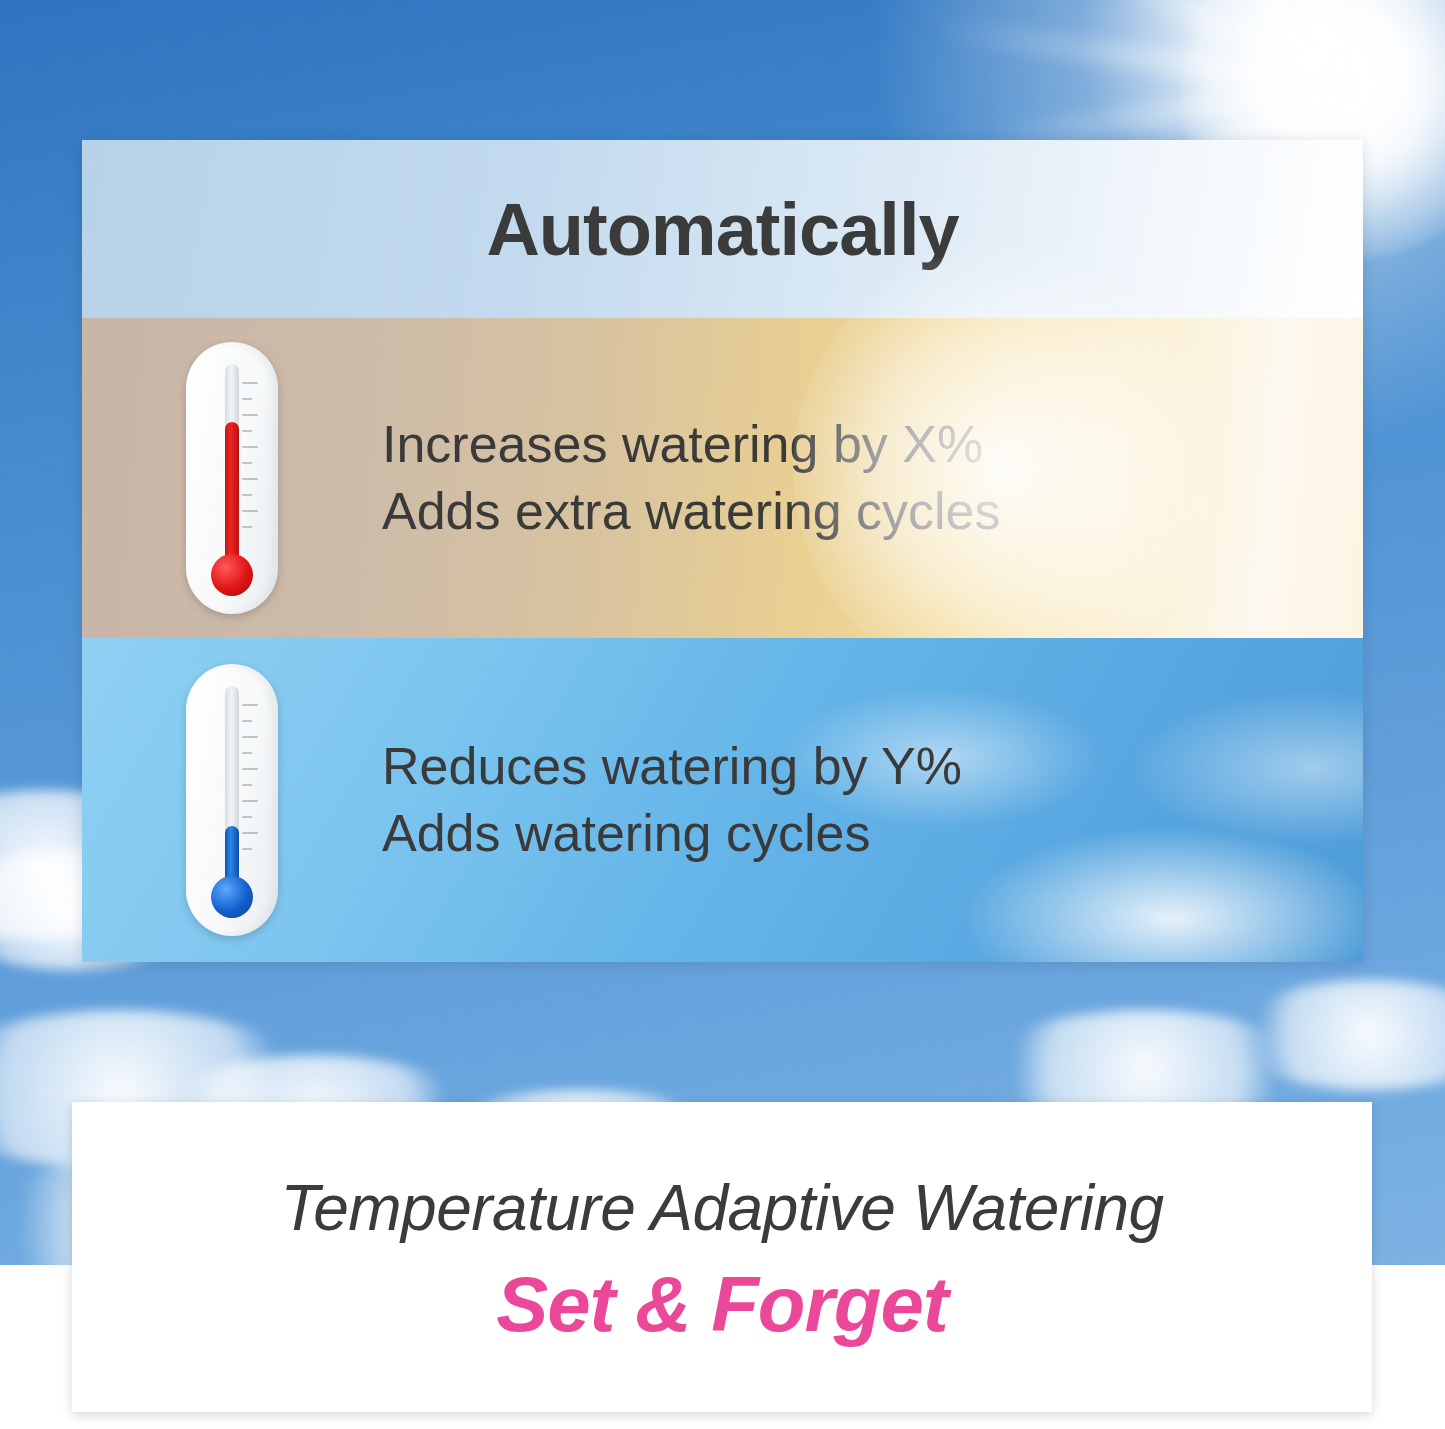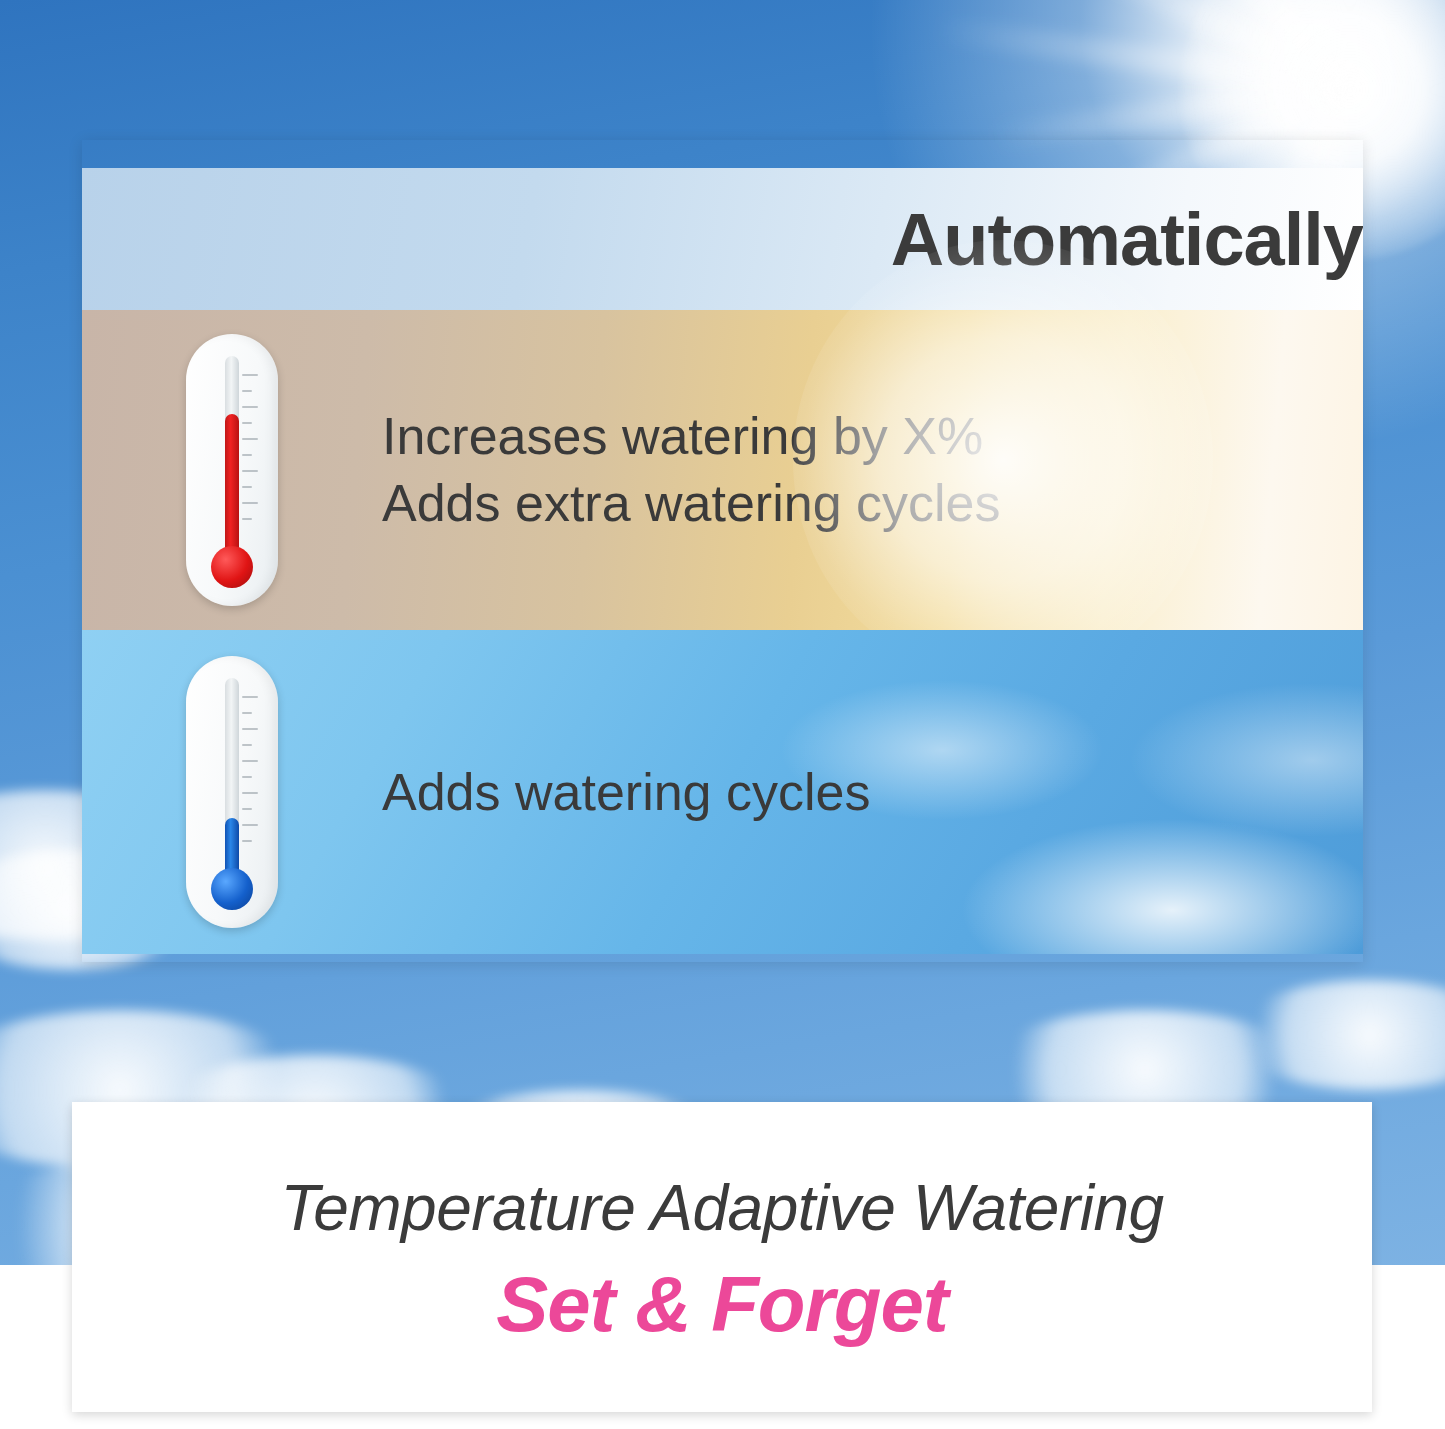--- a/index.html
+++ b/index.html
@@ -66,26 +66,25 @@
     position: absolute;
     left: 82px;
     top: 140px;
     width: 1281px;
     height: 822px;
     overflow: hidden;
     box-shadow: 0 2px 14px rgba(0,0,0,0.12);
   }
   .card-header {
     position: relative;
-    height: 142px;
+    height: 178px;
     background: linear-gradient(100deg, #b8d2ea 0%, #c3daee 35%, #dbe9f5 62%, #f4f8fc 85%, #ffffff 100%);
     display: flex;
     align-items: center;
-    justify-content: flex-end;
-    margin-top: 28px;
+    justify-content: center;
   }
   .card-header .title {
     font-size: 74px;
     font-weight: bold;
     color: #3b3b3b;
     letter-spacing: -1px;
   }
 
   .row {
     position: relative;
@@ -310,20 +309,21 @@
               <i></i>
               <i></i>
               <i></i>
               <i></i>
               <i></i>
               <i></i>
           </div>
         </div>
       </div>
       <div class="row-text">
+        <div class="line">Reduces watering by Y%</div>
         <div class="line">Adds watering cycles</div>
       </div>
     </div>
 
   </div>
 
   <div class="white-strip"></div>
 
   <div class="bottom-card">
     <div class="sub">Temperature Adaptive Watering</div>

